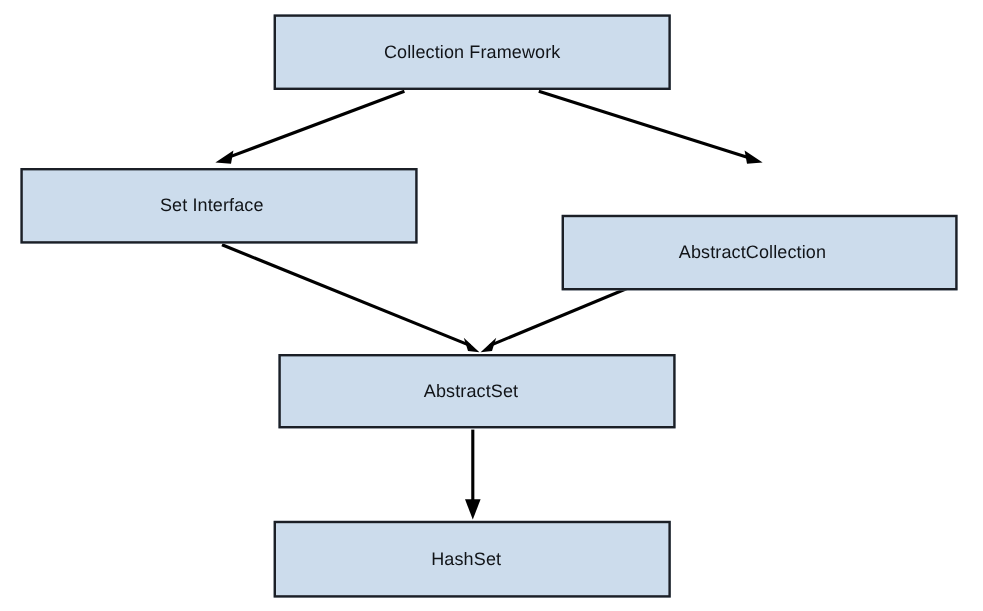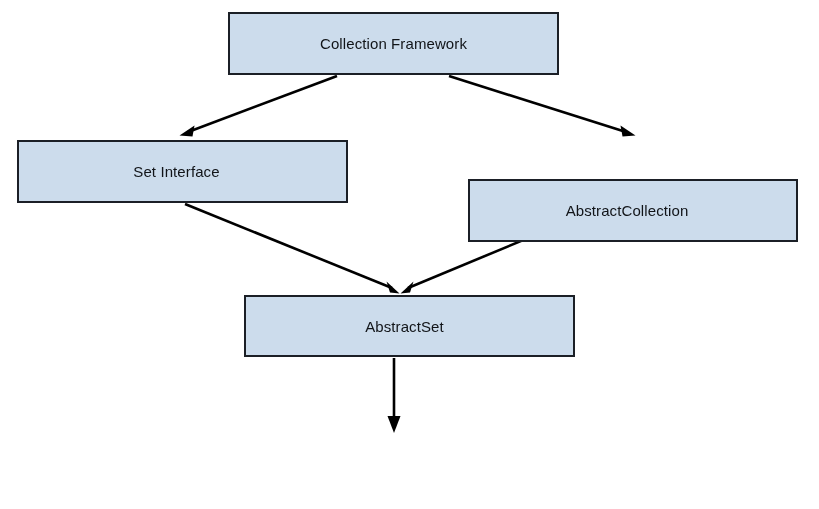--- a/index.html
+++ b/index.html
@@ -41,21 +41,21 @@
     font-size: 15px;
     color: #111418;
     line-height: 1;
     white-space: nowrap;
     letter-spacing: 0.1px;
   }
   
   #node-collection-framework { left: 228px; top: 12px;  width: 331px; height: 63px; }
   #node-set-interface        { left: 17px;  top: 140px; width: 331px; height: 63px; }
   #node-abstract-collection  { left: 468px; top: 140px; width: 330px; height: 63px; margin-top: 39px; }
-  #node-abstract-set         { left: 244px; top: 295px; width: 331px; height: 62px; }
+  #node-abstract-set         { left: 232px; top: 295px; width: 331px; height: 62px; }
   #node-hash-set             { left: 228px; top: 434px; width: 331px; height: 64px; }
   
   #node-set-interface .node-label       { transform: translateX(-6px); }
   #node-abstract-collection .node-label { transform: translateX(-6px); }
   #node-abstract-set .node-label        { transform: translateX(-5px); }
   #node-hash-set .node-label            { transform: translateX(-5px); }
 </style>
 </head>
 <body>
 
@@ -98,14 +98,17 @@
   </div>
 
   <div class="node" id="node-abstract-collection">
     <span class="node-label">AbstractCollection</span>
   </div>
 
   <div class="node" id="node-abstract-set">
     <span class="node-label">AbstractSet</span>
   </div>
 
+  <div class="node" id="node-hash-set">
+    <span class="node-label">HashSet</span>
+  </div>
 
 </div>
 
 </body></html>

